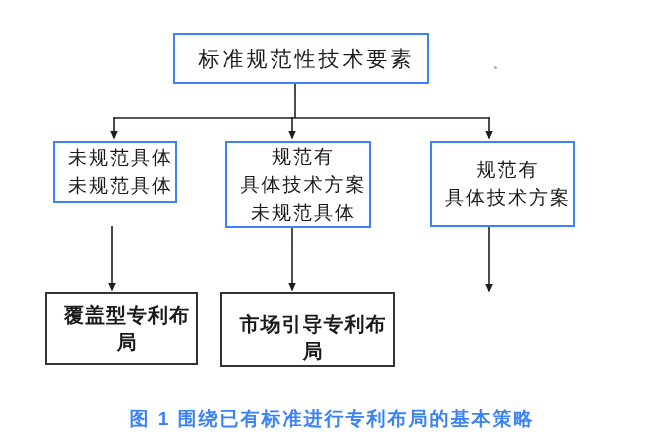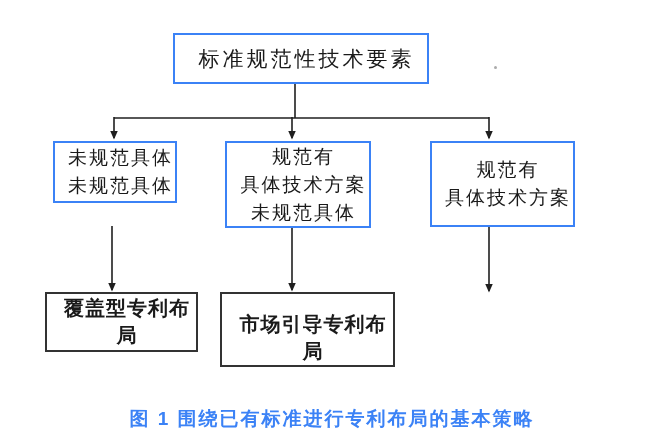--- a/index.html
+++ b/index.html
@@ -50,21 +50,21 @@
   }
   .node.cond-0 { left: 53px;  top: 141px; width: 124px; height: 62px; }
   .node.cond-1 { left: 225px; top: 141px; width: 146px; height: 87px; }
   .node.cond-2 { left: 430px; top: 141px; width: 145px; height: 86px; }
   .node.strat {
     border-color: #333333;
     font-size: 20px;
     font-weight: 700;
     letter-spacing: 1px;
   }
-  .node.strat-0 { left: 45px;  top: 292px; width: 153px; height: 60px; }
+  .node.strat-0 { left: 45px;  top: 292px; width: 153px; height: 73px; }
   .node.strat-1 { left: 220px; top: 292px; width: 175px; height: 75px; justify-content: flex-end; }
   .node.strat-2 { left: 417px; top: 293px; width: 161px; height: 72px; }
   .caption {
     position: absolute;
     left: 4px; top: 406px; width: 656px;
     text-align: center;
     font-size: 19px;
     font-weight: 700;
     letter-spacing: 2px;
     color: #3b82f6;

